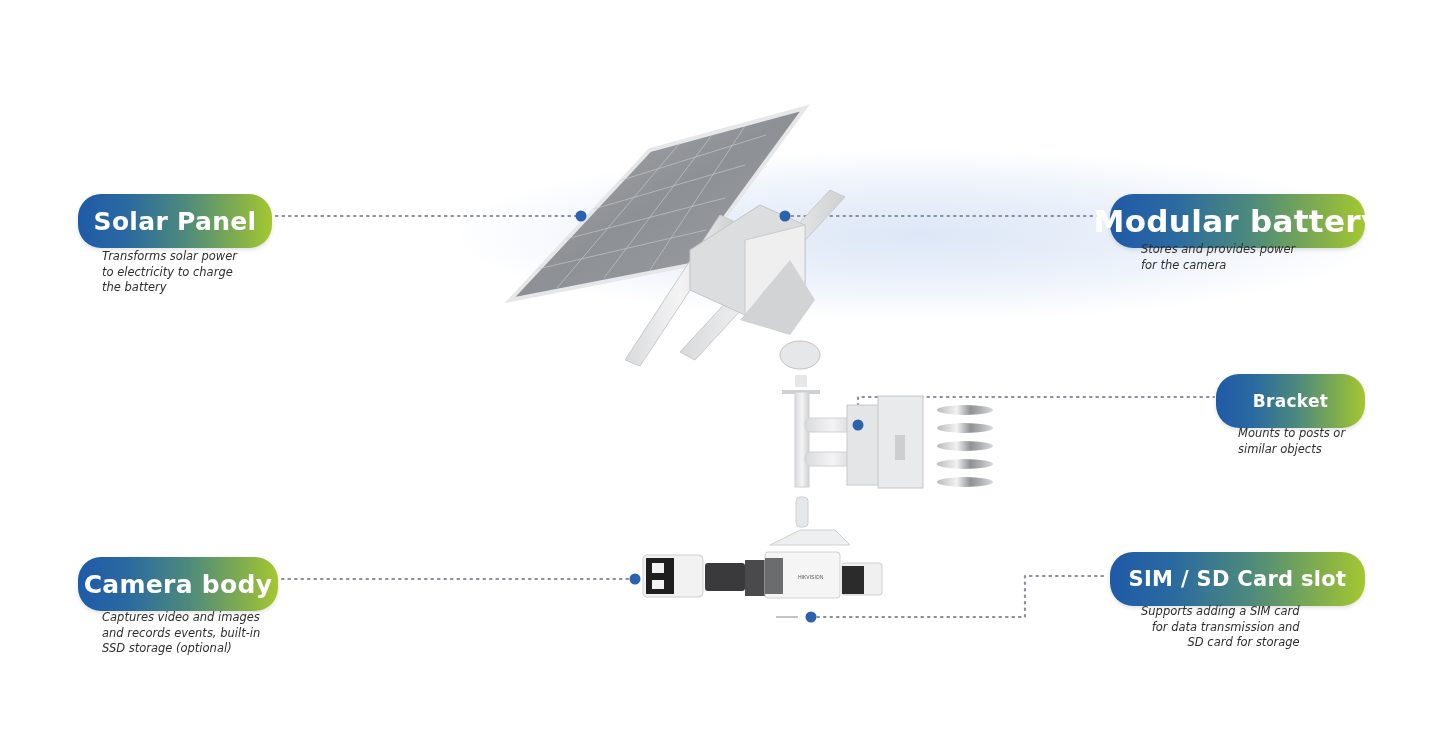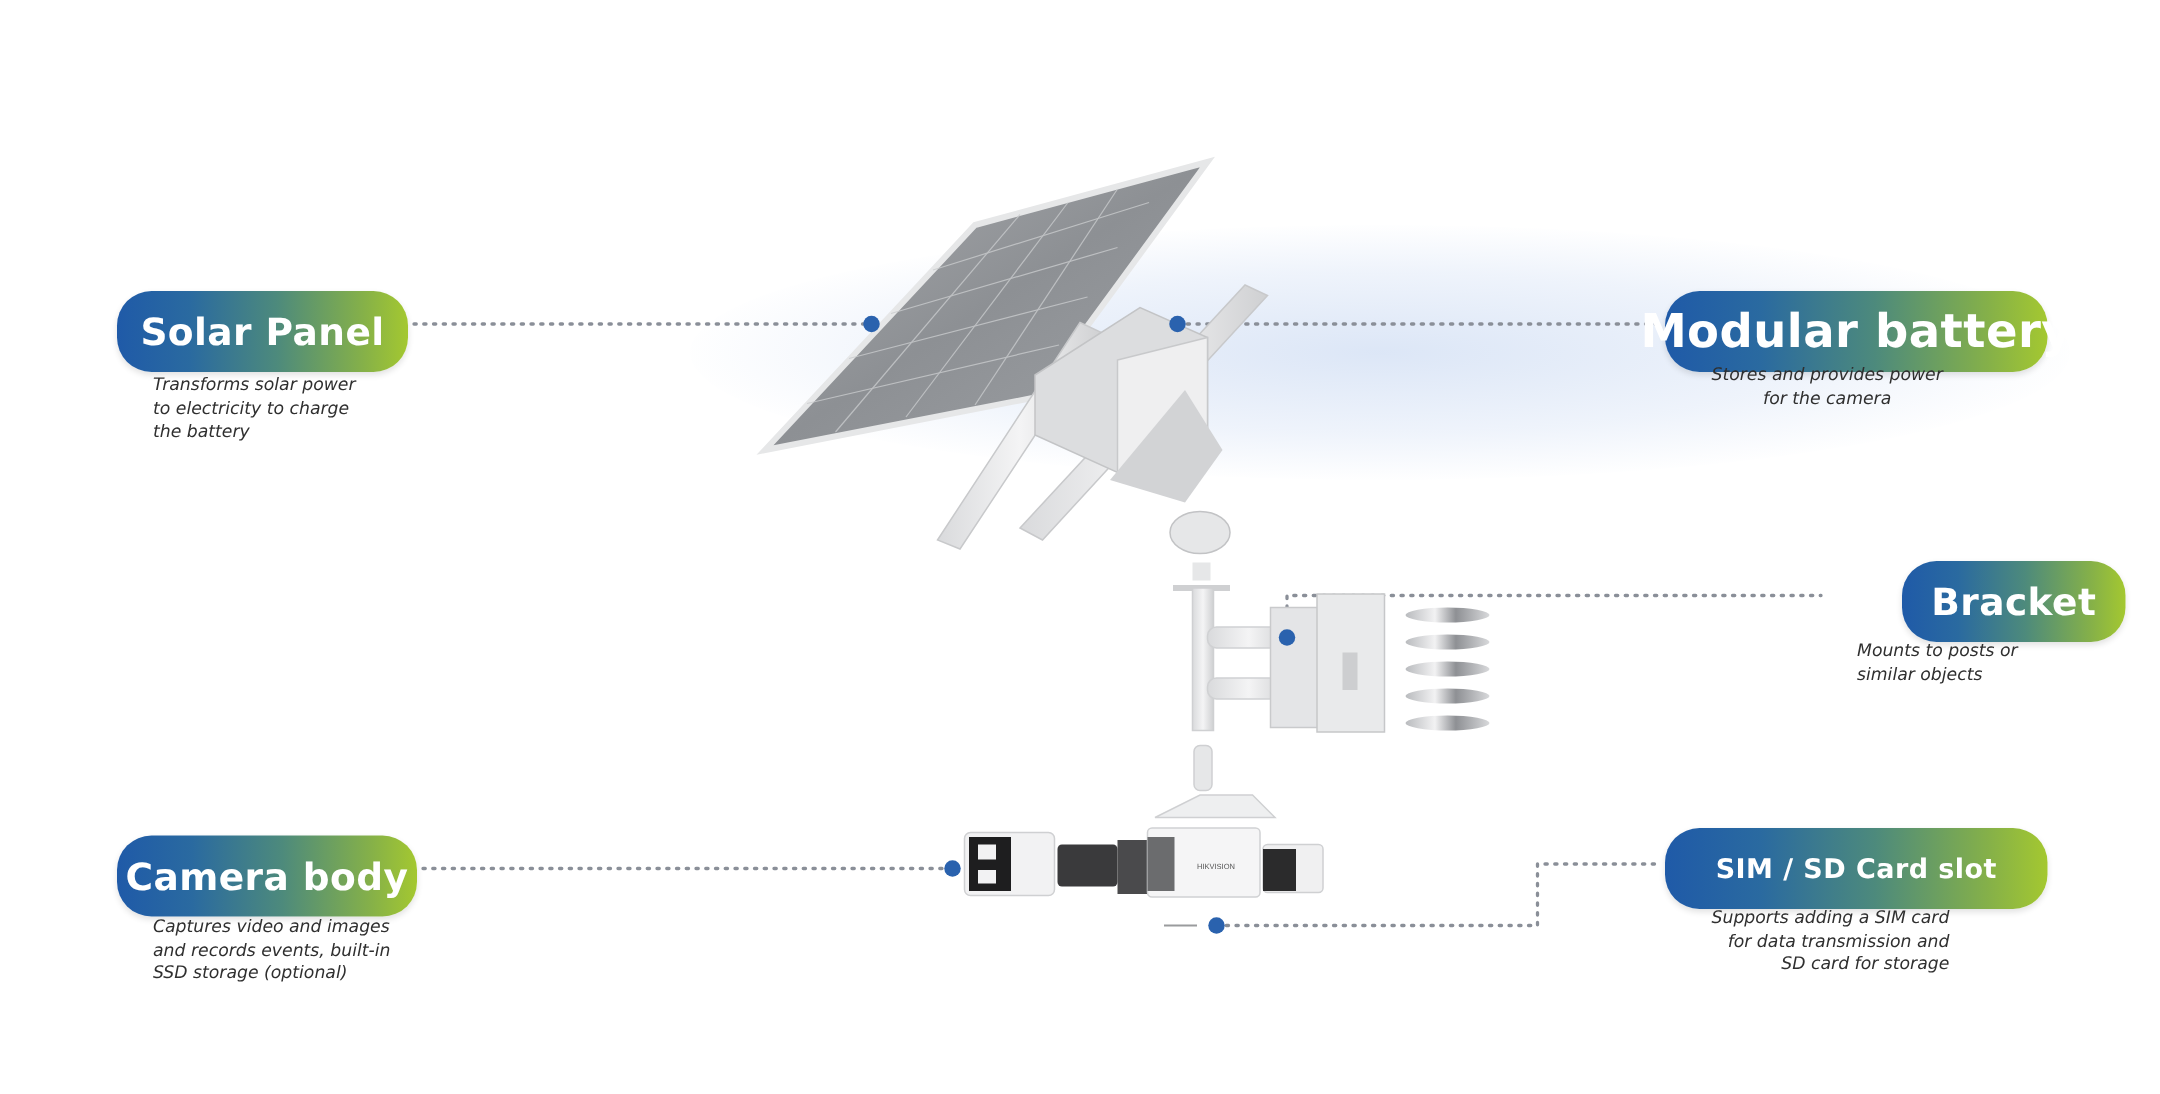--- a/index.html
+++ b/index.html
@@ -113,28 +113,28 @@
 <div class="dot" style="left:858px;top:425px"></div>
 <div class="dot" style="left:635px;top:579px"></div>
 <div class="dot" style="left:811px;top:617px"></div>
 
 <div class="pill" style="left:78px;top:194px;width:194px;font-size:25px;">Solar  Panel</div>
 <div class="desc" style="left:102px;top:249px;">Transforms solar power
 to electricity to charge
 the battery</div>
 
 <div class="pill" style="left:1110px;top:194px;width:255px;font-size:31px;">Modular battery</div>
-<div class="desc" style="left:1141px;top:242px;text-align:center;">Stores and provides power
+<div class="desc" style="left:1141px;top:242px;">Stores and provides power
 for the camera</div>
 
-<div class="pill" style="left:1268px;top:374px;width:149px;font-size:25px;">Bracket</div>
+<div class="pill" style="left:1216px;top:374px;width:149px;font-size:17px;">Bracket</div>
 <div class="desc" style="left:1238px;top:426px;">Mounts to posts or
 similar objects</div>
 
 <div class="pill" style="left:78px;top:557px;width:200px;font-size:25px;">Camera body</div>
 <div class="desc" style="left:102px;top:610px;">Captures video and images
 and records events, built-in
 SSD storage (optional)</div>
 
-<div class="pill" style="left:1110px;top:552px;width:255px;font-size:18px;">SIM / SD Card slot</div>
+<div class="pill" style="left:1110px;top:552px;width:255px;font-size:21px;">SIM / SD Card slot</div>
 <div class="desc" style="left:1141px;top:604px;text-align:right;">Supports adding a SIM card
 for data transmission and
 SD card for storage</div>
 
 </body></html>

